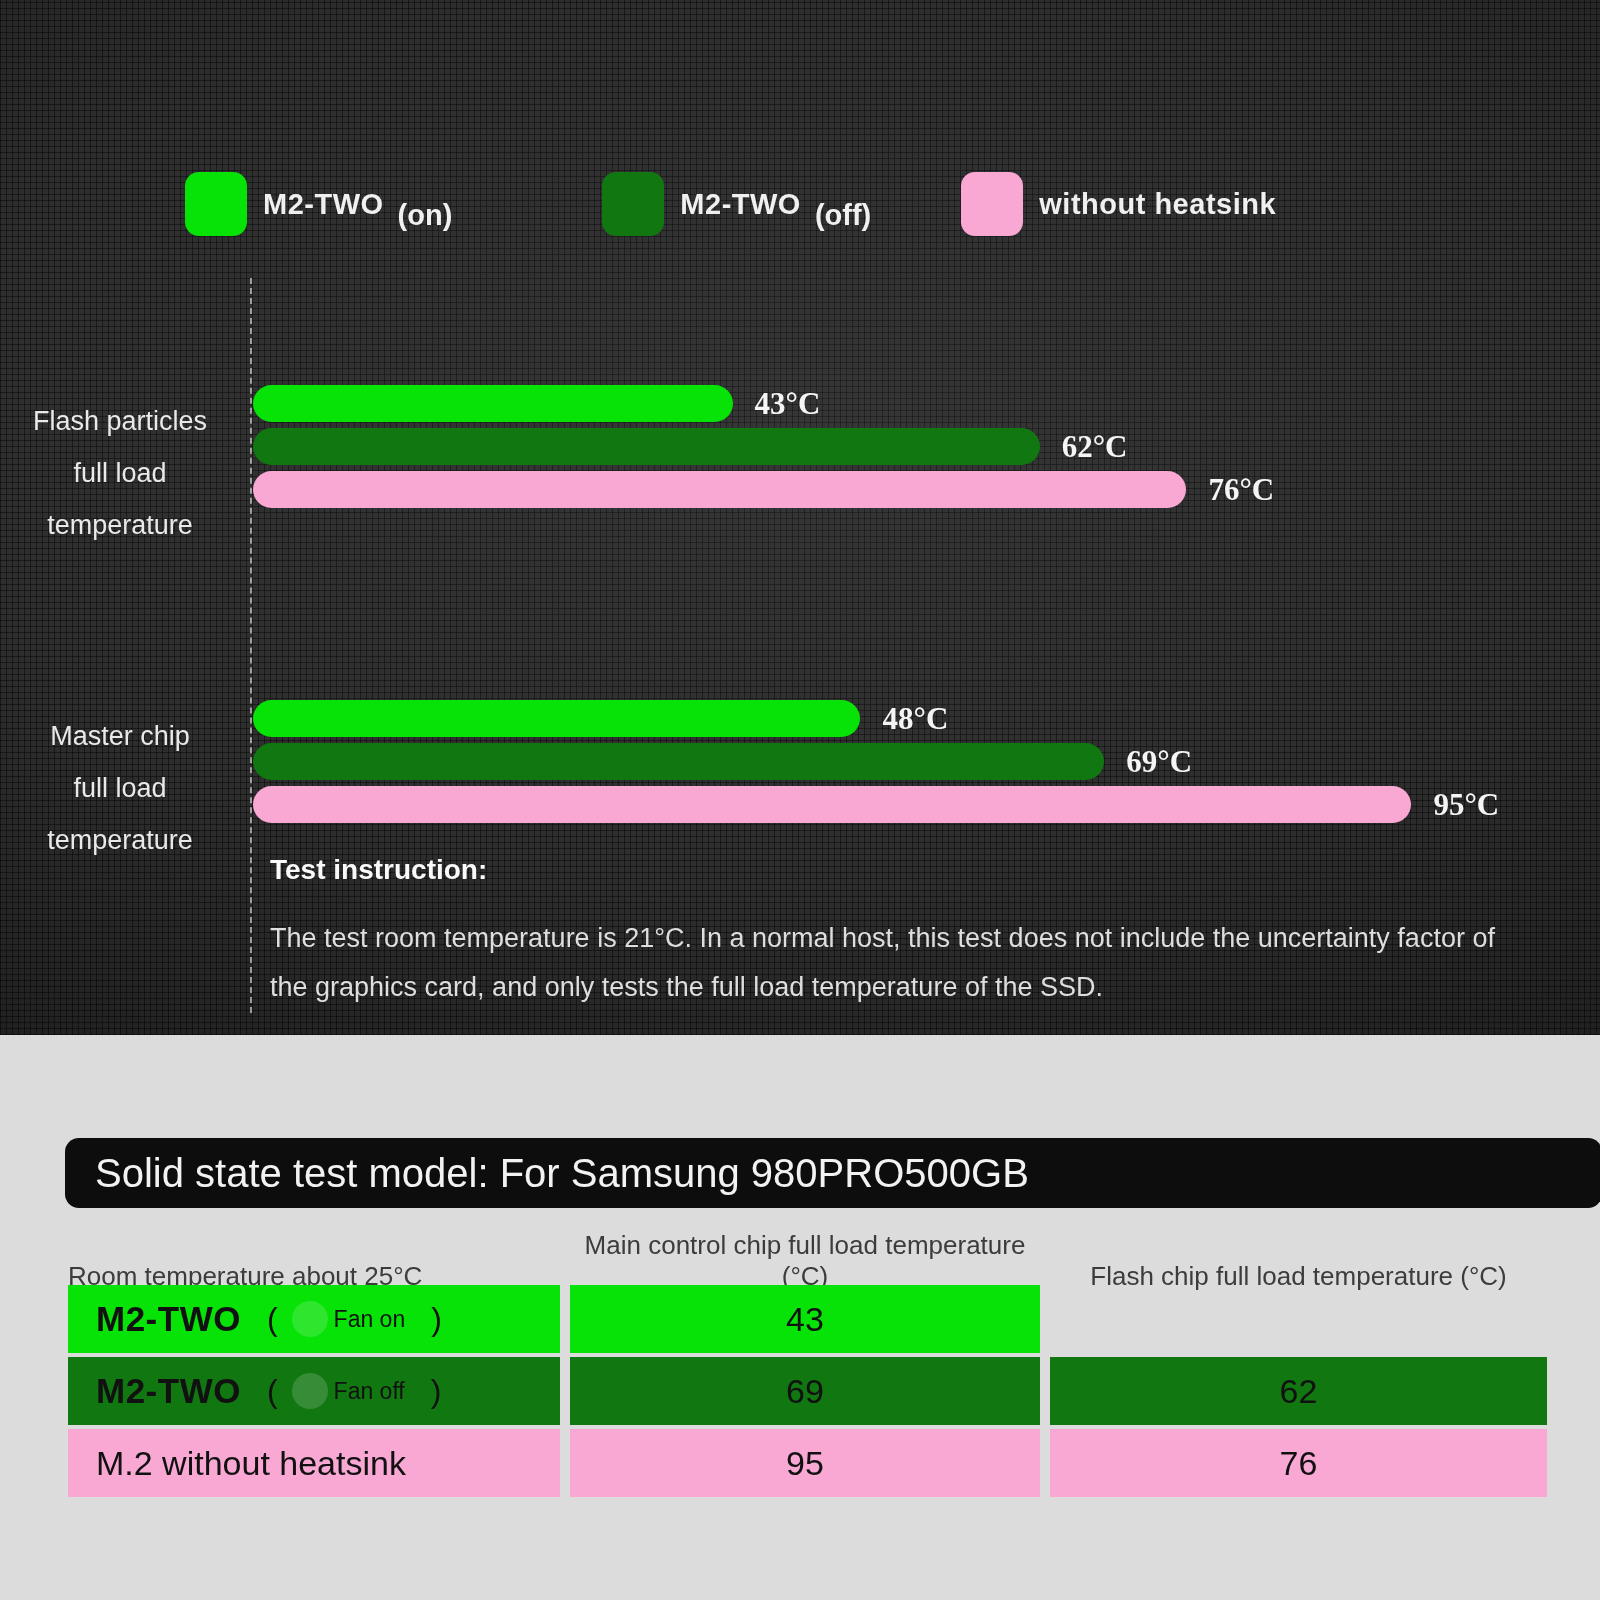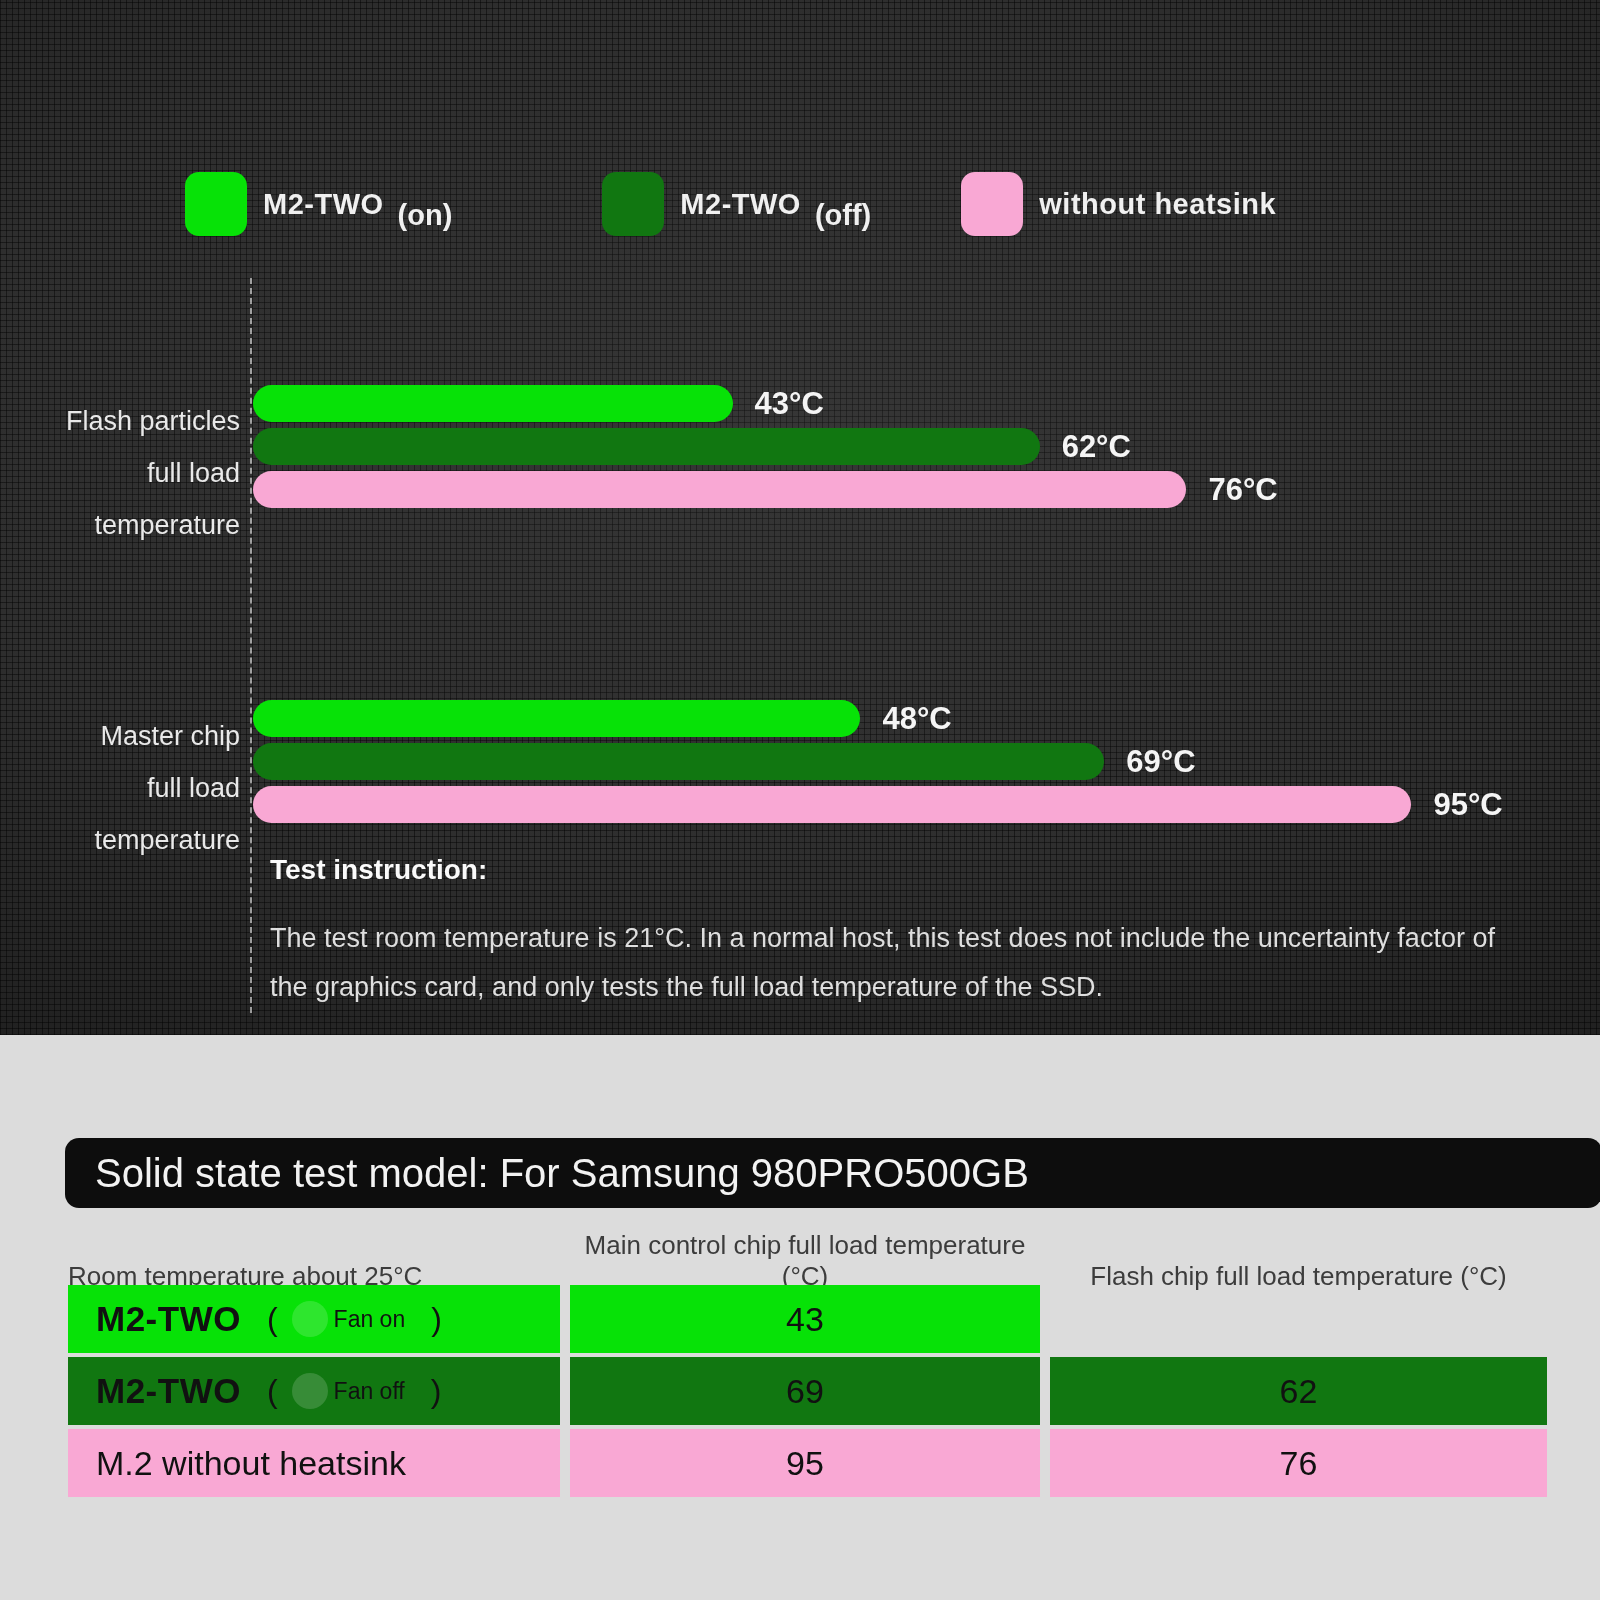--- a/index.html
+++ b/index.html
@@ -40,26 +40,26 @@
   
   .dashed-line{
     position:absolute;left:250px;top:278px;height:735px;width:0;
     border-left:2px dashed rgba(255,255,255,0.55);
   }
   
   .group{position:absolute;left:0;width:1600px;display:flex;}
   .g1{top:385px;}
   .g2{top:700px;}
   .glabel{
-    width:240px;flex:0 0 auto;text-align:right;
+    width:240px;flex:0 0 auto;text-align:center;
     color:#e9e9e9;font-size:27px;line-height:52px;
     padding-top:10px;
   }
   .bars{flex:1;padding-left:13px;}
-  .bar-row{display:flex;align-items:flex-end;height:37px;margin-bottom:6px;}
+  .bar-row{display:flex;align-items:flex-end;height:37px;margin-bottom:6px;font-family:Liberation Serif, serif;}
   .bar{height:37px;border-radius:19px;}
   .bar-val{margin-left:22px;font-size:31px;font-weight:bold;color:#f5f5f5;white-space:nowrap;}
   
   .instruction{position:absolute;left:268px;top:852px;width:1230px;color:#e6e6e6;}
   .instruction h3{margin:2px;font-size:28px;font-weight:bold;color:#fafafa;}
   .instruction p{margin:28px 0 0 2px;font-size:27px;line-height:49px;color:#dedede;}
   
   .light-panel{position:relative;width:1600px;height:565px;background:#dcdcdc;}
   .banner{
     position:absolute;top:103px;left:65px;width:1537px;height:70px;

